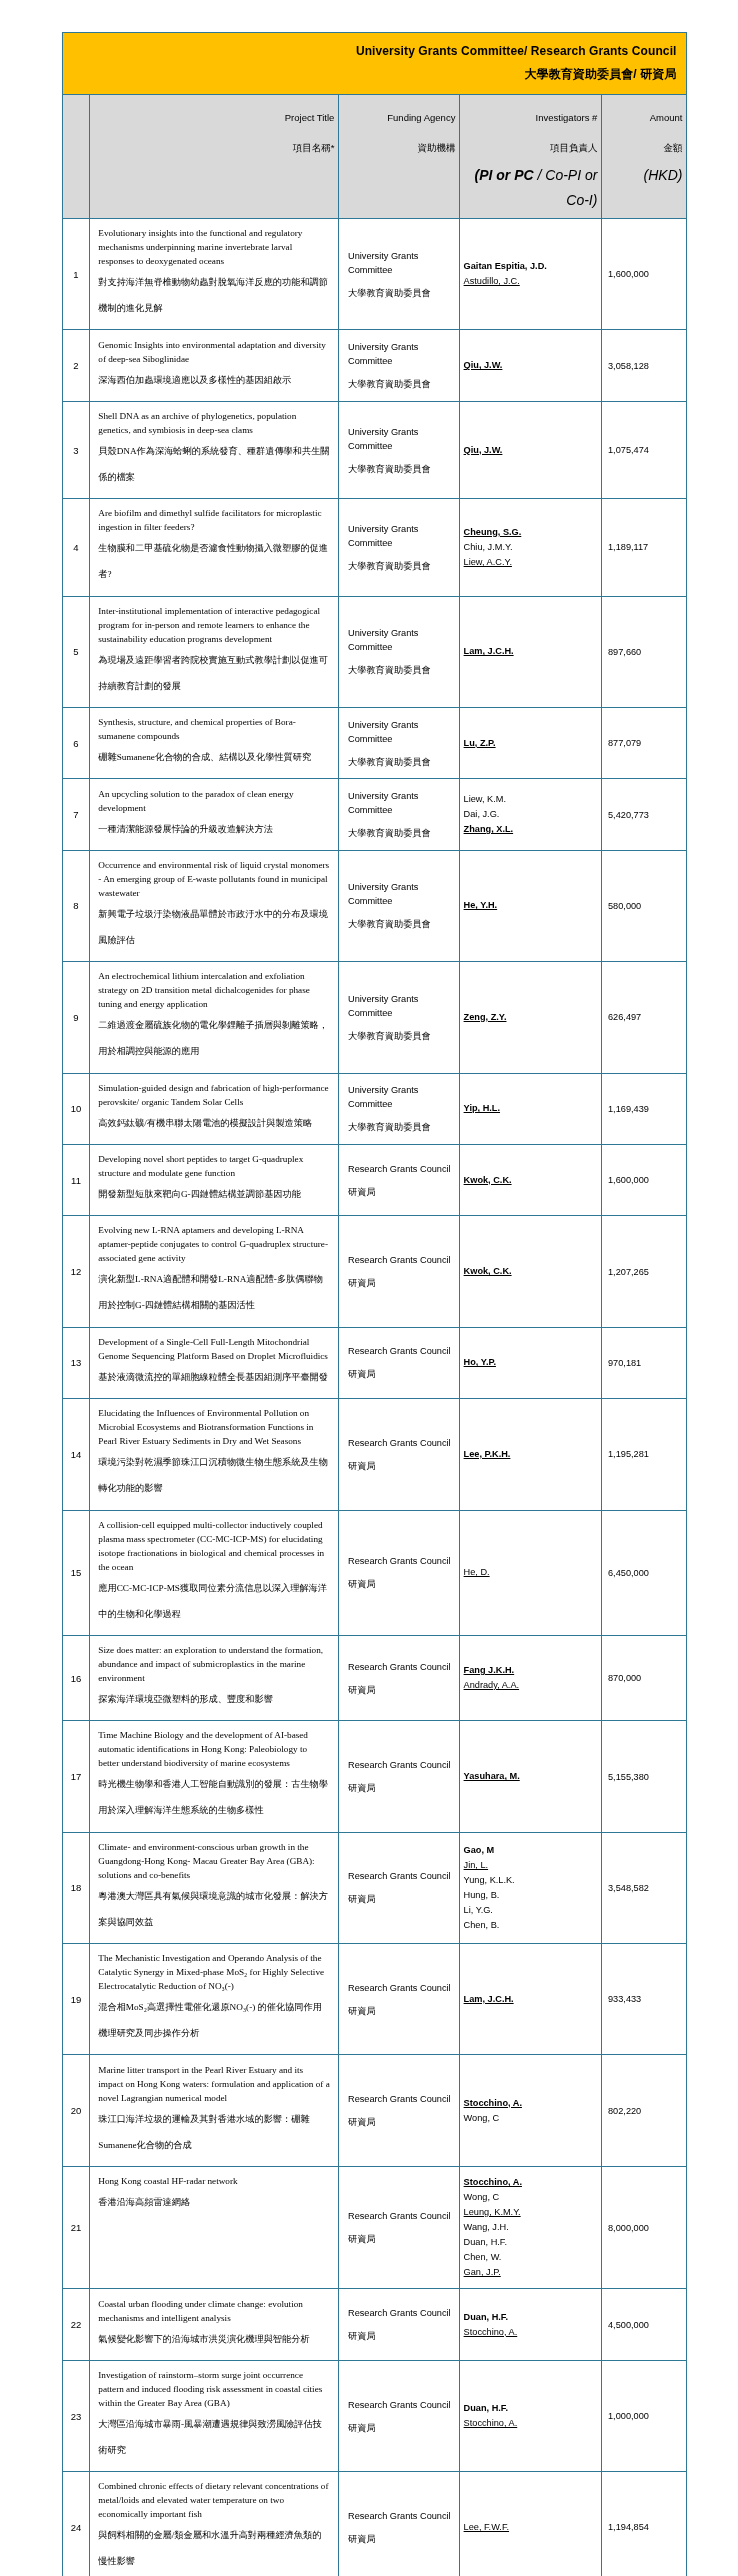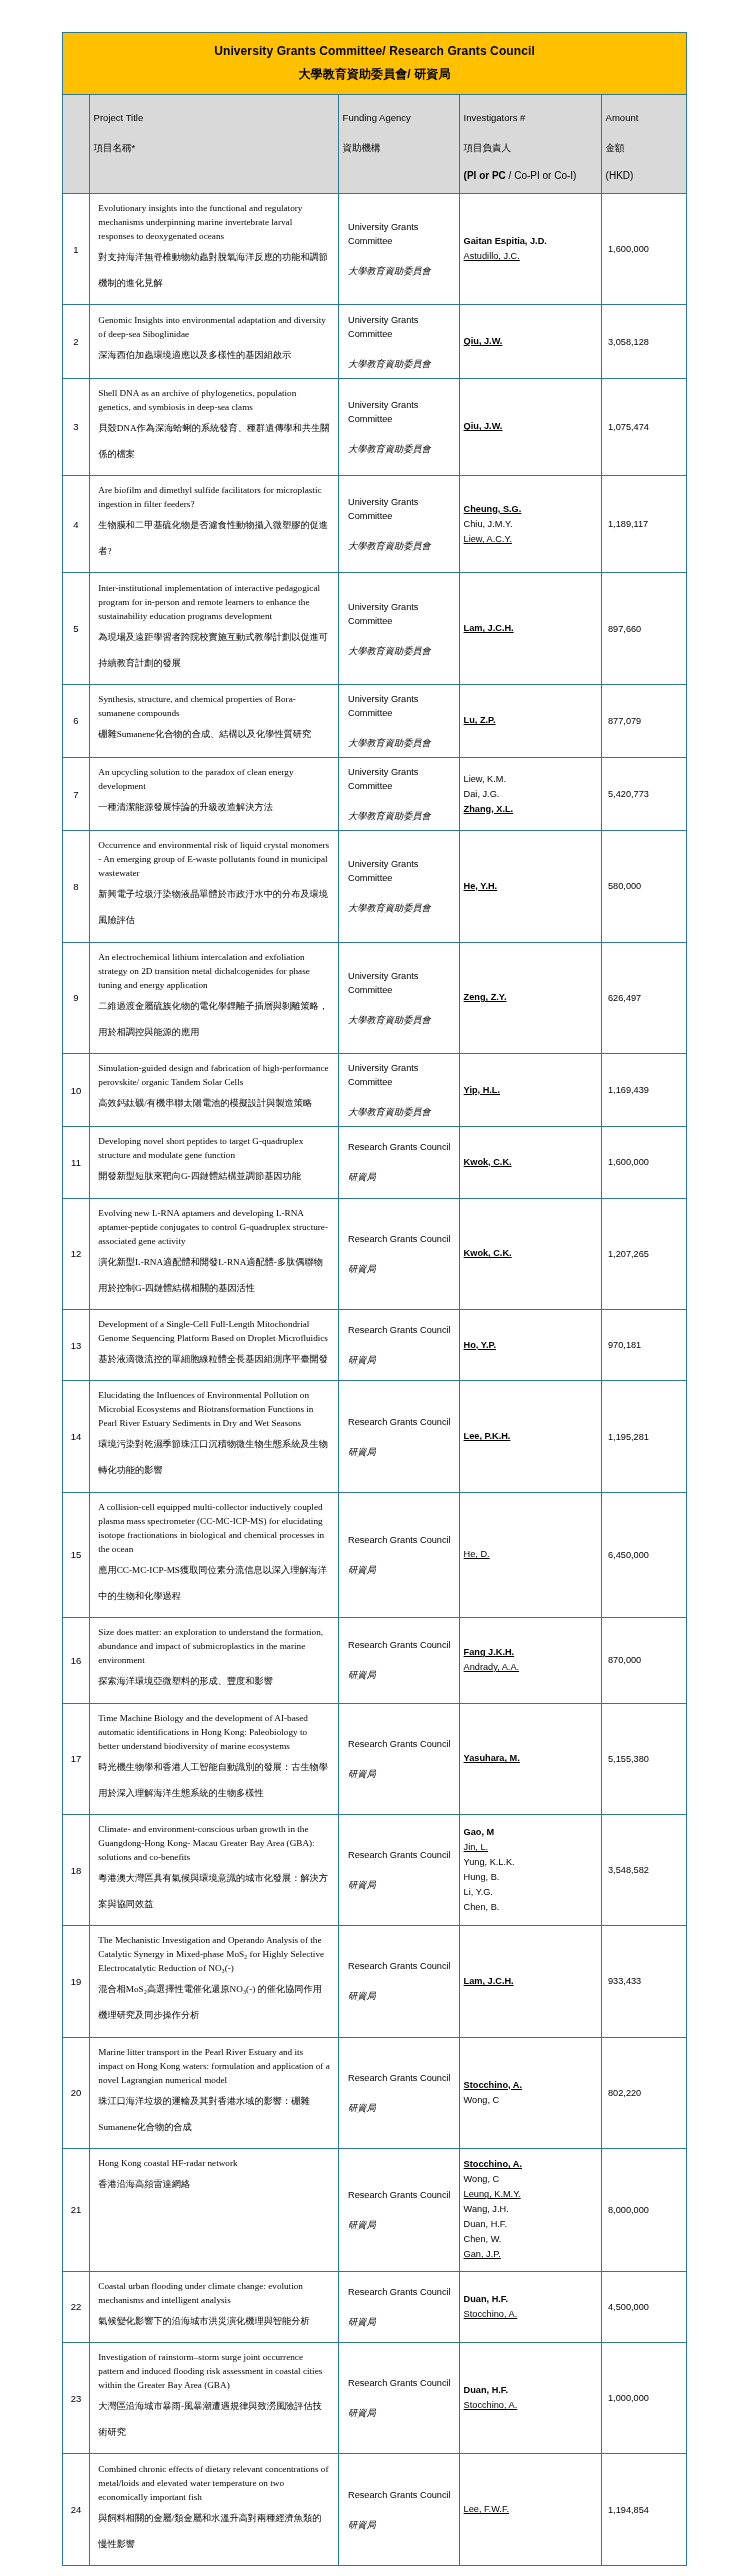--- a/index.html
+++ b/index.html
@@ -2,36 +2,36 @@
 <html style="font-size:9.5px"><head>
 <meta charset="utf-8">
 <style>
   html, body { margin:0; padding:0; background:#ffffff; }
   body { width:739px; font-family:"Liberation Sans", sans-serif; color:#000; }
   .page { box-sizing:border-box; width:739px; min-height:2576px; padding:32px 0 12px 62px; }
 
   table.grants { border-collapse:collapse; width:624px; table-layout:fixed; border:1.8px solid #1f6b8c; }
   table.grants th, table.grants td { border:0.6px solid #2e7795; border-top-width:1.2px; border-bottom-width:1.2px; box-sizing:border-box; }
 
-  .org-header th { background:#FFC000; text-align:center; padding:7.1px 9.5px; border-bottom-width:1.8px;margin-left:22px; }
+  .org-header th { background:#FFC000; text-align:right; padding:7.1px 9.5px; border-bottom-width:1.8px;margin-left:22px; }
   .org-title { font-size:12px; font-weight:bold; line-height:1.95; letter-spacing:0.1px; }
 
-  .col-header th { background:#D9D9D9; font-weight:normal; font-size:9.5px; text-align:left; vertical-align:top; padding:8.3px 3.6px 4.8px; }
+  .col-header th { background:#D9D9D9; font-weight:normal; font-size:9.5px; text-align:right; vertical-align:top; padding:8.3px 3.6px 4.8px; }
   .col-header .line { line-height:30px; }
-  .col-header .note { line-height:25px; font-size:10px; }
+  .col-header .note { line-height:25px; font-size:14px;font-style:italic; }
   .col-header .note b { font-weight:bold; }
 
   tbody td { font-size:9.2px; vertical-align:middle; padding:7.1px 6px; }
   .cell-num { text-align:center; font-size:9.5px; }
   .cell-title { text-align:left; vertical-align:top; padding:7.1px 8.3px 8.3px;font-family:Liberation Serif, serif; }
   .title-en { line-height:14px; }
   .title-zh { line-height:26px; margin-top:1px; }
   .cell-agency { text-align:left; padding-left:9px;border-radius:32px; }
   .agency-en { line-height:14px; }
-  .agency-zh { line-height:14px; margin-top:16px;font-style:italic; }
+  .agency-zh { line-height:14px; margin-top:9px; }
   .cell-inv { text-align:left; padding:8.3px 3.6px; }
   .inv { display:block; line-height:15px; }
   .inv.b { font-weight:bold; }
   .inv.u { text-decoration:underline; }
   .cell-amt { }
 </style>
 </head>
 <body>
 
 <div class="page">

